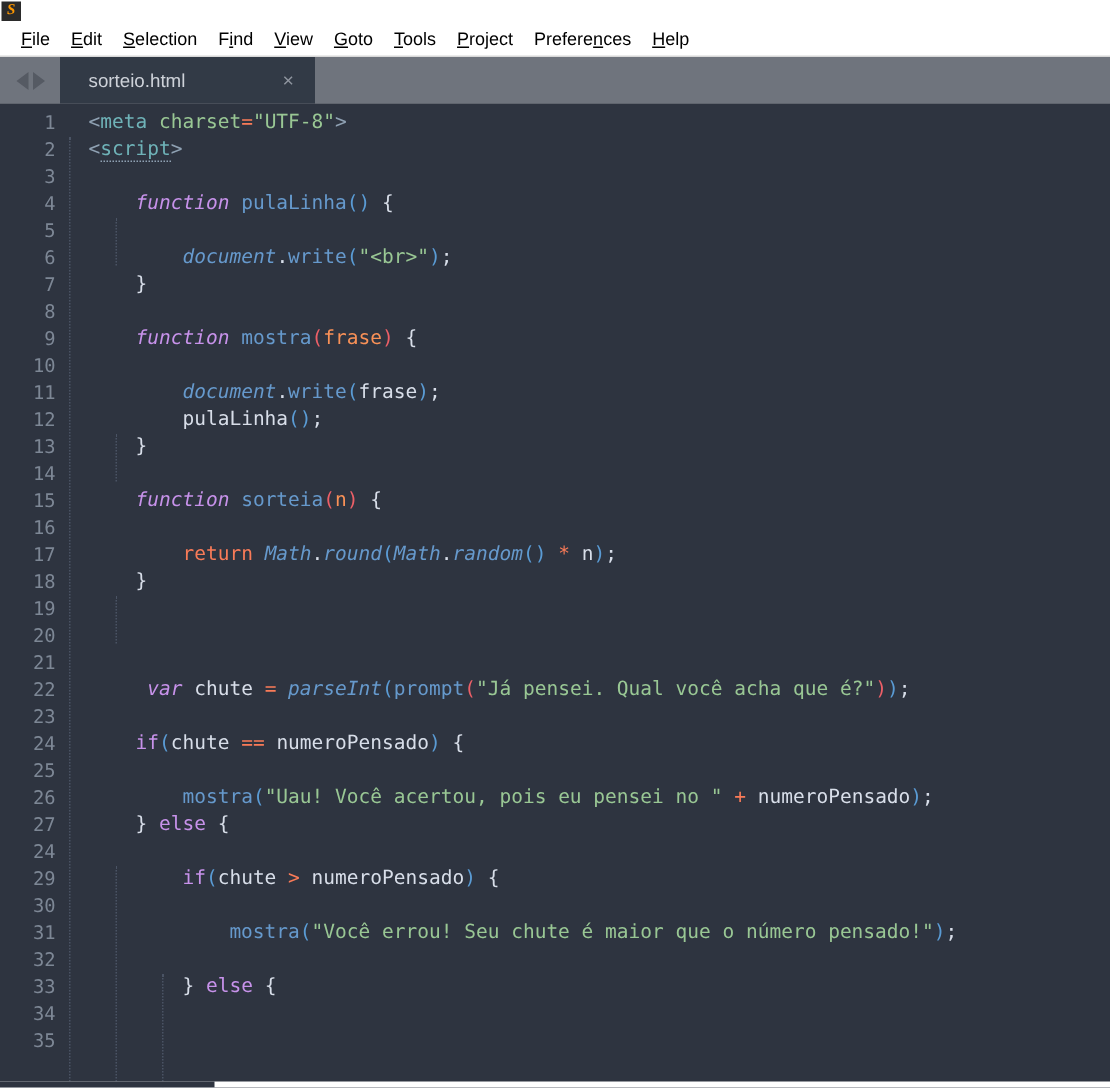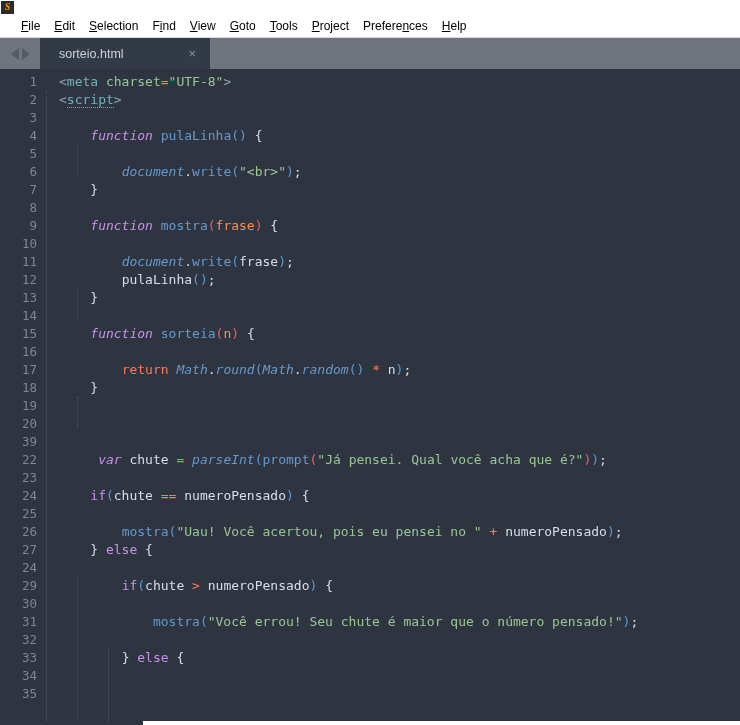--- a/index.html
+++ b/index.html
@@ -51,21 +51,21 @@
     letter-spacing: 0px;
     font-family: "Liberation Sans", sans-serif;
   }
 
   
   .menubar {
     height: 23px;
     background: #ffffff;
     display: flex;
     align-items: center;
-    padding-left: 14px;
+    padding-left: 7px;
     flex: 0 0 auto;
     border-bottom: 1px solid #d8d8d8;
   }
   .menu-item {
     font-size: 12px;
     color: #000000;
     padding: 2px 7px 2px 7px;
     white-space: nowrap;
     cursor: default;
     font-family: "Liberation Sans", sans-serif;
@@ -285,21 +285,21 @@
         <div class="ln">11</div>
         <div class="ln">12</div>
         <div class="ln">13</div>
         <div class="ln">14</div>
         <div class="ln">15</div>
         <div class="ln">16</div>
         <div class="ln">17</div>
         <div class="ln">18</div>
         <div class="ln">19</div>
         <div class="ln">20</div>
-        <div class="ln">39</div>
+        <div class="ln">21</div>
         <div class="ln">22</div>
         <div class="ln">23</div>
         <div class="ln">24</div>
         <div class="ln">25</div>
         <div class="ln">26</div>
         <div class="ln">27</div>
         <div class="ln">24</div>
         <div class="ln">29</div>
         <div class="ln">30</div>
         <div class="ln">31</div>

